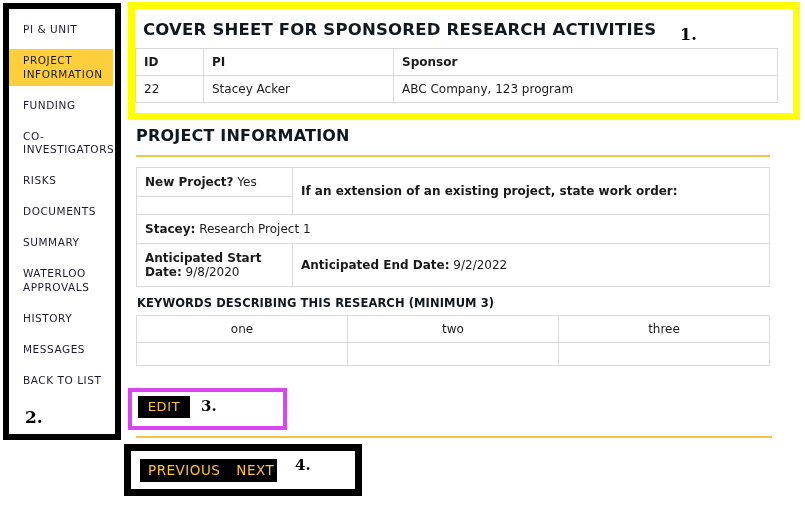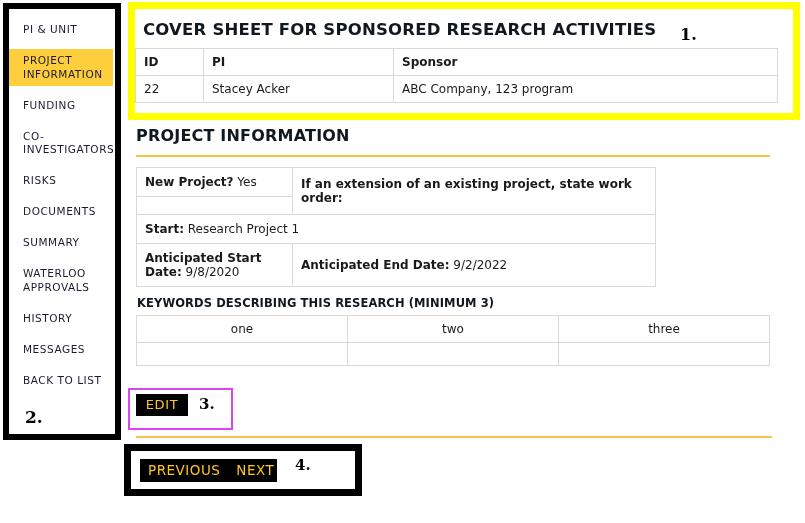--- a/index.html
+++ b/index.html
@@ -124,21 +124,21 @@
     letter-spacing: 0.2px;
     padding-bottom: 10px;
   }
   .gold-rule {
     height: 2px;
     background: #f2c544;
     width: 634px;
     margin-bottom: 10px;
   }
 
-  #project-table { width: 520px; padding-left: 36px; }
+  #project-table { width: 634px; padding-left: 36px; }
   #project-table td { padding: 7px 8px; font-size: 12px; }
   .lbl { font-weight: bold; }
   .val { font-weight: normal; }
 
   #keywords-heading {
     font-size: 11.5px;
     font-weight: bold;
     color: #101820;
     letter-spacing: 0.1px;
     padding: 9px 0 5px 1px;
@@ -150,23 +150,23 @@
     height: 23px;
     margin-left: 20px;
   }
   #keywords-table td.empty { height: 23px; }
 
   
   #edit-annotation-box {
     position: absolute;
     left: 128px;
     top: 388px;
-    width: 105px;
+    width: 159px;
     height: 42px;
-    border: 2px solid #d946ef;
+    border: 4px solid #d946ef;
     background: #ffffff;
   }
   .dark-btn {
     background: #010101;
     color: #ffc425;
     font-size: 13px;
     letter-spacing: 0.6px;
     border: none;
     font-family: "DejaVu Sans", "Liberation Sans", sans-serif;
     cursor: pointer;
@@ -298,21 +298,21 @@
         <td rowspan="2">
           <span class="lbl">If an extension of an existing project, state work order:</span>
           <span class="val"></span>
         </td>
       </tr>
       <tr>
         <td style="height:18px;"></td>
       </tr>
       <tr>
         <td colspan="2">
-          <span class="lbl">Start:</span>
+          <span class="lbl">Stacey:</span>
           <span class="val">Research Project 1</span>
         </td>
       </tr>
       <tr>
         <td style="width:314px;">
           <span class="lbl">Anticipated Start Date:</span>
           <span class="val">9/8/2020</span>
         </td>
         <td>
           <span class="lbl">Anticipated End Date:</span>

